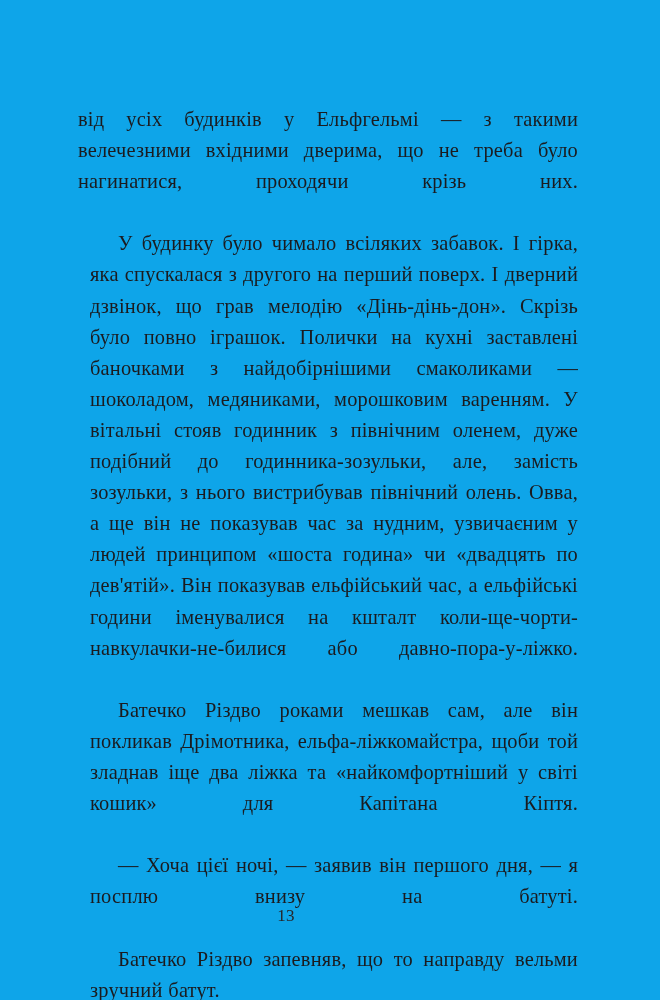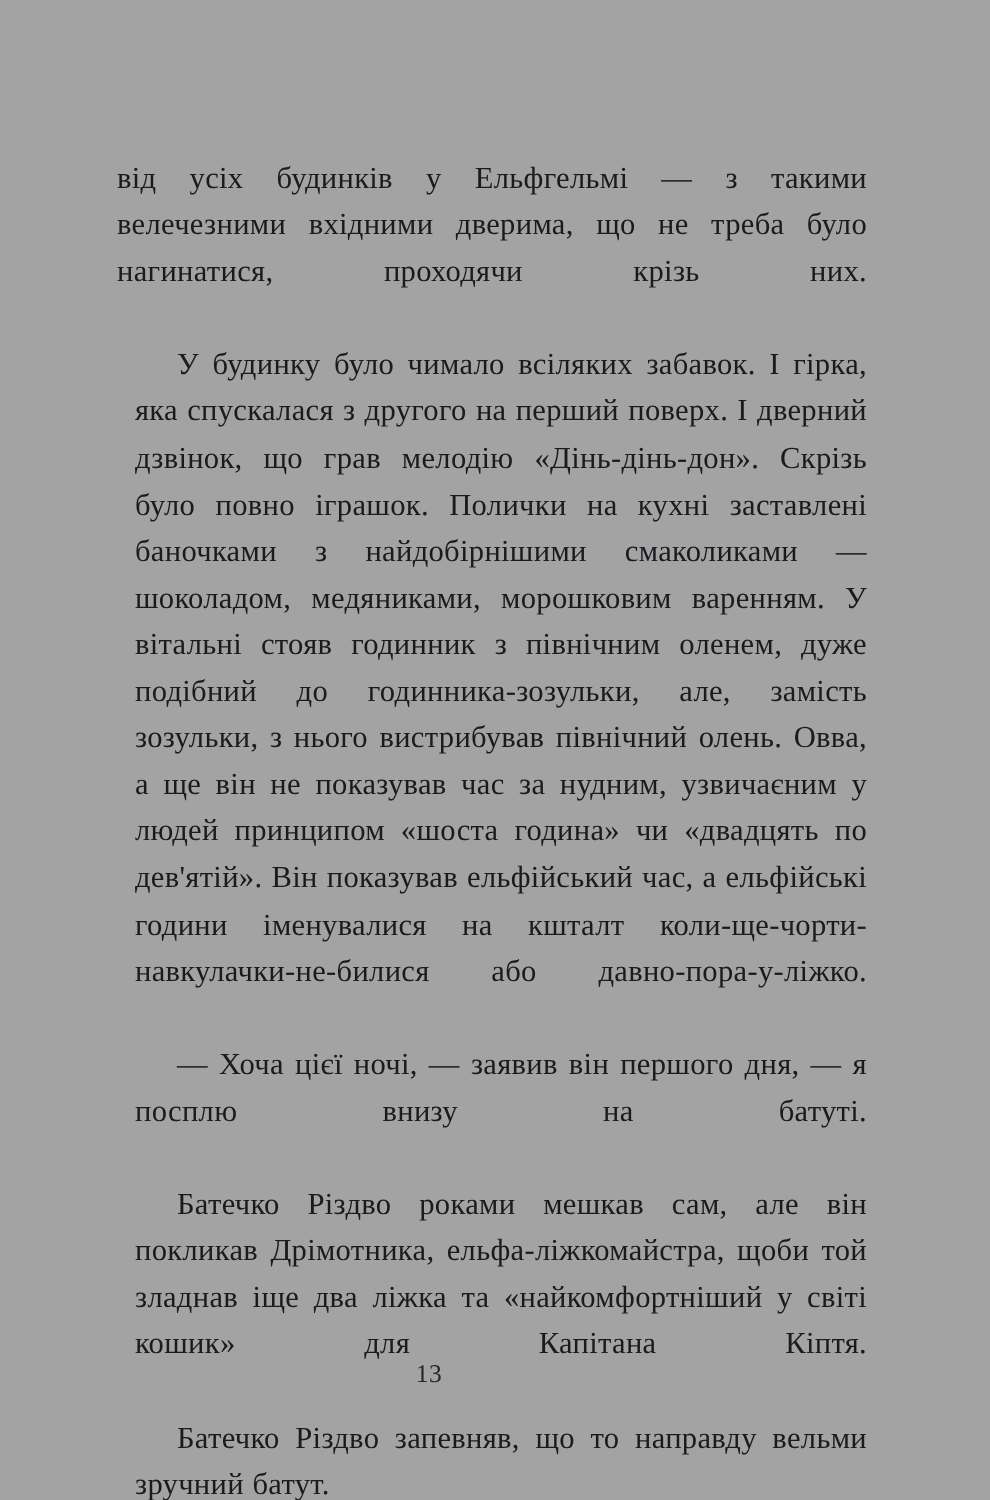--- a/index.html
+++ b/index.html
@@ -12,21 +12,21 @@
     background: #fbfaf8;
     font-family: "Liberation Serif", "DejaVu Serif", serif;
     color: #1b1b1f;
     overflow: hidden;
   }
 
   .page {
     position: relative;
     width: 660px;
     height: 1000px;
-    background: #a3a3a3;
+    background: #0ea5e9;
     box-sizing: border-box;
   }
 
   .text-block {
     position: absolute;
     left: 78px;
     top: 104px;
     width: 500px;
   }
 
@@ -71,20 +71,20 @@
   }
 </style>
 </head>
 <body>
 
 <div class="page">
 
   <div class="text-block">
     <p class="para">від усіх будинків у Ельфгельмі — з такими велечезними вхідними дверима, що не треба було нагинатися, проходячи крізь них.</p>
     <p class="para indent">У будинку було чимало всіляких забавок. І гірка, яка спускалася з другого на перший поверх. І дверний дзвінок, що грав мелодію «Дінь-дінь-дон». Скрізь було повно іграшок. Полички на кухні заставлені баночками з найдобірнішими смаколиками — шоколадом, медяниками, морошковим варенням. У вітальні стояв годинник з північним оленем, дуже подібний до годинника-зозульки, але, замість зозульки, з нього вистрибував північний олень. Овва, а ще він не показував час за нудним, узвичаєним у людей принципом «шоста година» чи «двадцять по дев'ятій». Він показував ельфійський час, а ельфійські години іменувалися на кшталт коли-ще-чорти-навкулачки-не-билися або давно-пора-у-ліжко.</p>
+    <p class="para indent">Батечко Різдво роками мешкав сам, але він покликав Дрімотника, ельфа-ліжкомайстра, щоби той зладнав іще два ліжка та «найкомфортніший у світі кошик» для Капітана Кіптя.</p>
     <p class="para indent">— Хоча цієї ночі, — заявив він першого дня, — я посплю внизу на батуті.</p>
-    <p class="para indent">Батечко Різдво роками мешкав сам, але він покликав Дрімотника, ельфа-ліжкомайстра, щоби той зладнав іще два ліжка та «найкомфортніший у світі кошик» для Капітана Кіптя.</p>
     <p class="para indent no-stretch">Батечко Різдво запевняв, що то направду вельми зручний батут.</p>
   </div>
 
   <div class="folio">13</div>
 
 </div>
 
 </body></html>

